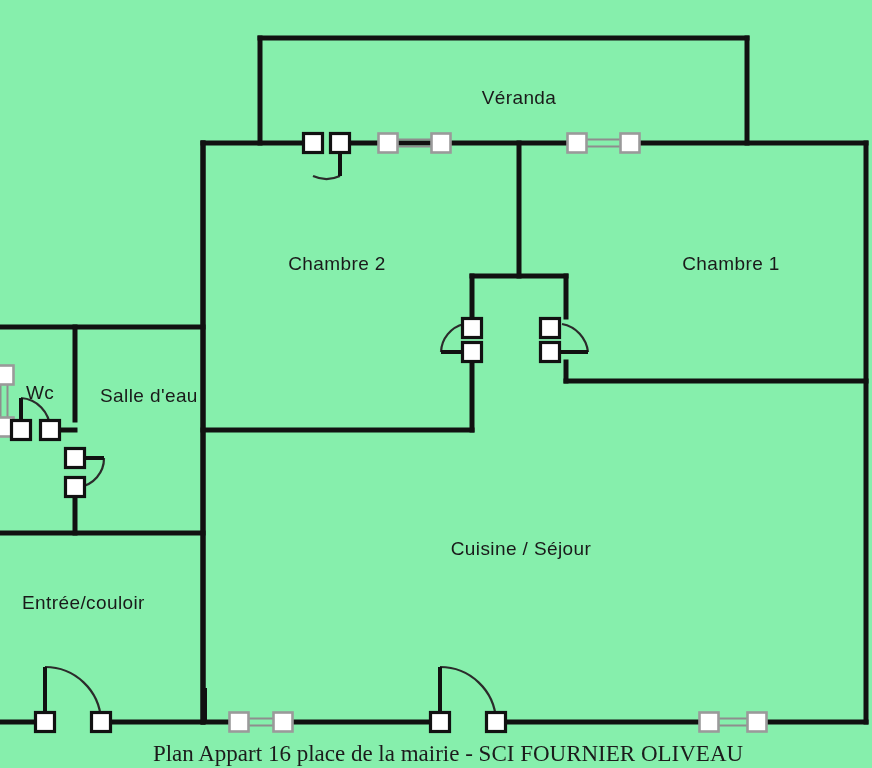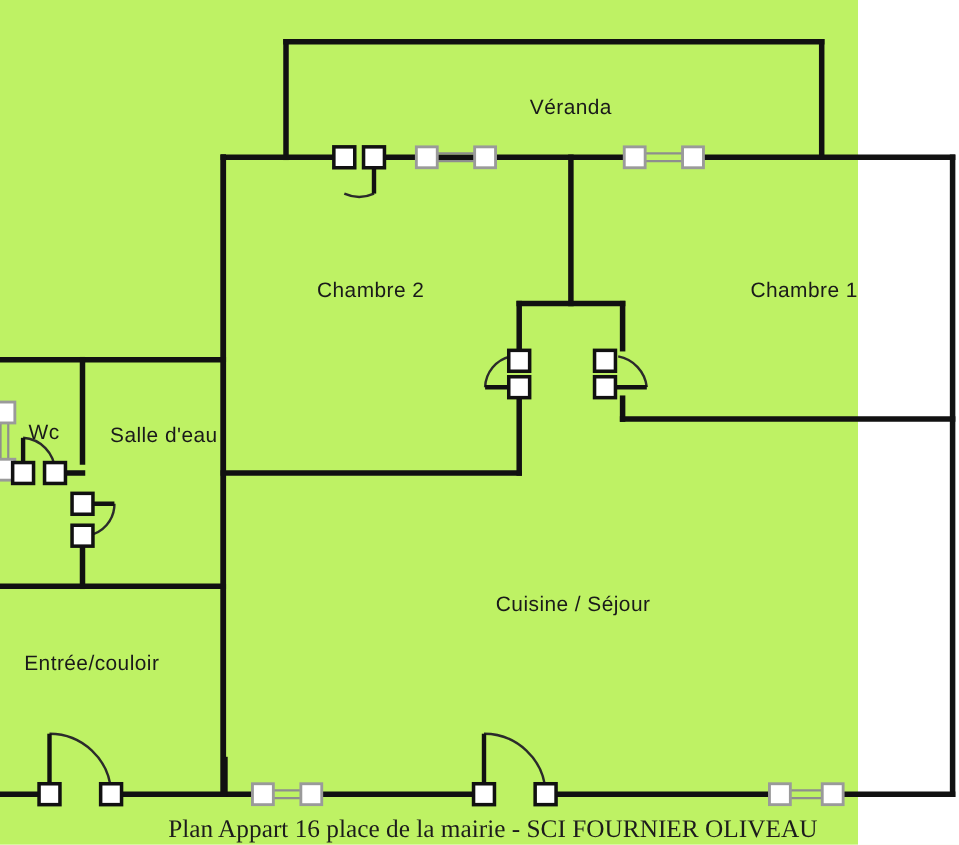--- a/index.html
+++ b/index.html
@@ -9,23 +9,23 @@
     background: #ffffff;
   }
   body {
     width: 872px;
     height: 768px;
     font-family: "Liberation Sans", sans-serif;
     overflow: hidden;
   }
   #plan-wrapper {
     position: relative;
-    width: 780px;
+    width: 872px;
     height: 768px;
-    background: #bef264;
+    background: #86efac;
   }
   #floorplan-svg {
     position: absolute;
     left: 0;
     top: 0;
     display: block;
   }
   .wall {
     stroke: #111111;
     stroke-width: 5;

